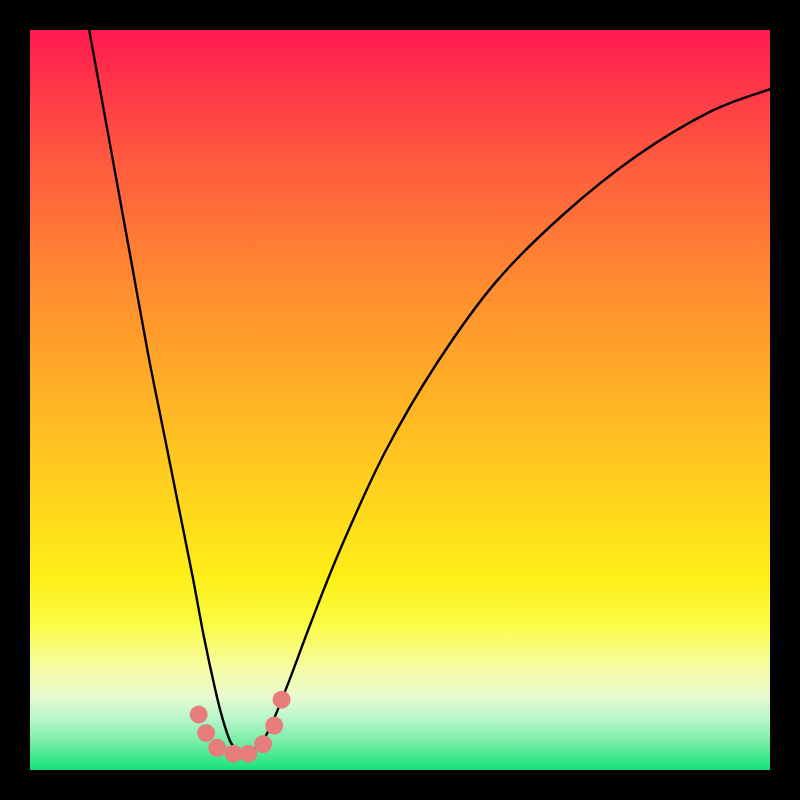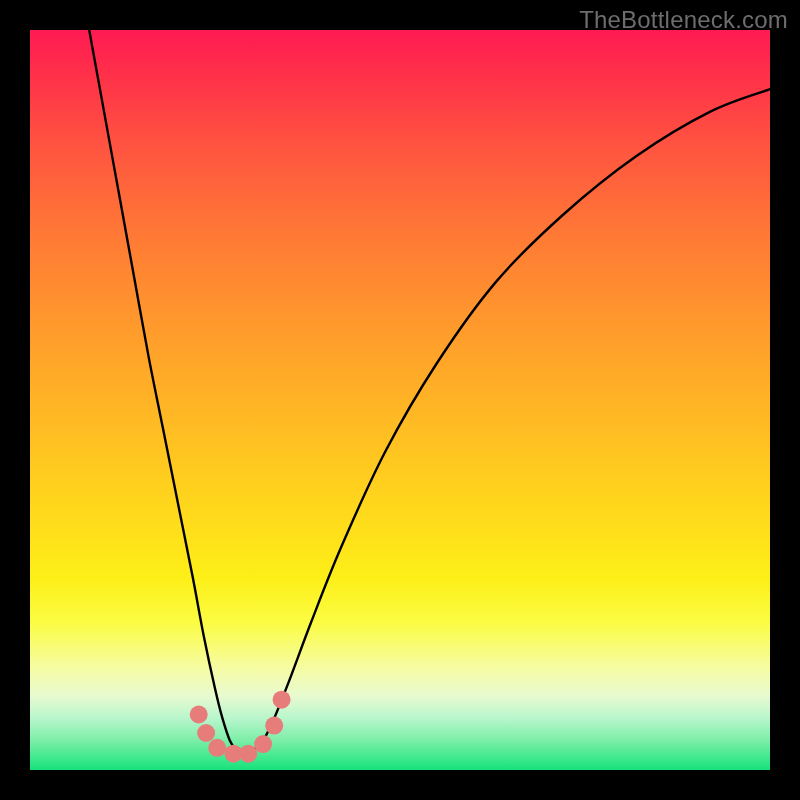--- a/index.html
+++ b/index.html
@@ -58,21 +58,20 @@
     top: 0;
     width: 740px;
     height: 740px;
     overflow: visible;
   }
 </style>
 </head>
 <body>
 
 <div class="frame">
-  <div class="watermark">TheBottleneck.com</div>
   <div class="plot-area">
     <svg class="curve" viewBox="0 0 740 740">
       <path id="curve-path" fill="none" stroke="#000" stroke-width="2.4" stroke-linecap="round" d="M 59.2 0.0 C 61.7 13.6, 69.1 54.3, 74.0 81.4 C 78.9 108.5, 83.9 135.7, 88.8 162.8 C 93.7 189.9, 98.7 217.1, 103.6 244.2 C 108.5 271.3, 113.5 299.7, 118.4 325.6 C 123.3 351.5, 128.3 374.9, 133.2 399.6 C 138.1 424.3, 143.1 448.9, 148.0 473.6 C 152.9 498.3, 158.5 525.4, 162.8 547.6 C 167.1 569.8, 170.2 588.3, 173.9 606.8 C 177.6 625.3, 181.9 645.0, 185.0 658.6 C 188.1 672.2, 189.9 679.6, 192.4 688.2 C 194.9 696.8, 197.3 704.9, 199.8 710.4 C 202.3 715.9, 204.7 719.0, 207.2 721.5 C 209.7 724.0, 212.1 725.2, 214.6 725.2 C 217.1 725.2, 218.9 724.0, 222.0 721.5 C 225.1 719.0, 229.4 715.9, 233.1 710.4 C 236.8 704.9, 239.9 698.1, 244.2 688.2 C 248.5 678.3, 252.8 667.2, 259.0 651.2 C 265.2 635.2, 272.6 614.2, 281.2 592.0 C 289.8 569.8, 298.5 546.4, 310.8 518.0 C 323.1 489.6, 339.2 452.6, 355.2 421.8 C 371.2 391.0, 388.5 361.4, 407.0 333.0 C 425.5 304.6, 445.2 276.3, 466.2 251.6 C 487.2 226.9, 509.4 206.0, 532.8 185.0 C 556.2 164.0, 582.1 143.1, 606.8 125.8 C 631.5 108.5, 658.6 92.5, 680.8 81.4 C 703.0 70.3, 730.1 62.9, 740.0 59.2"></path>
       <g id="marker-group">
           <circle cx="168.7" cy="684.5" r="9" fill="#e77d7b"></circle>
           <circle cx="176.1" cy="703.0" r="9" fill="#e77d7b"></circle>
           <circle cx="187.2" cy="717.8" r="9" fill="#e77d7b"></circle>
           <circle cx="203.5" cy="723.7" r="9" fill="#e77d7b"></circle>
           <circle cx="218.3" cy="723.7" r="9" fill="#e77d7b"></circle>
           <circle cx="233.1" cy="714.1" r="9" fill="#e77d7b"></circle>

